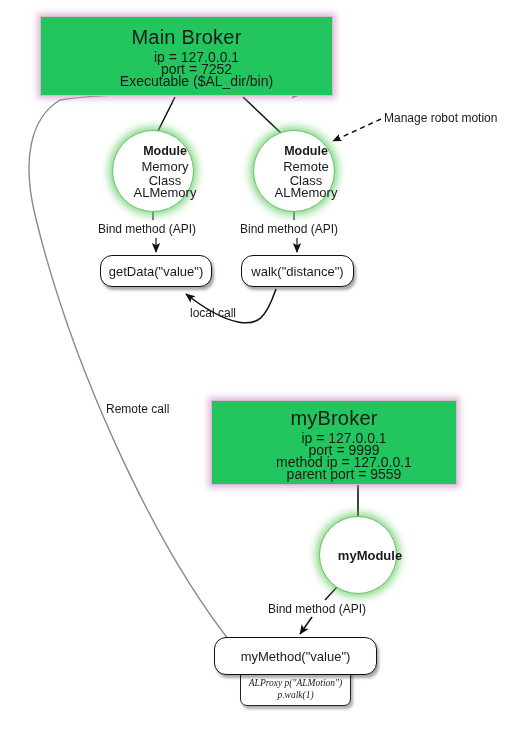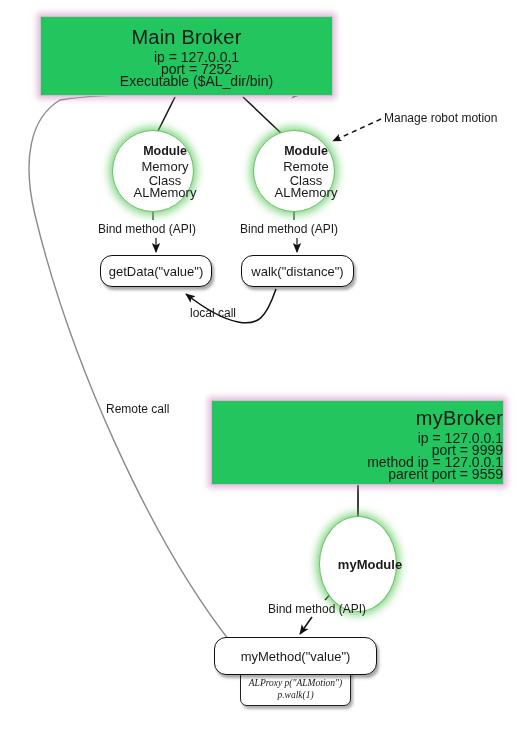--- a/index.html
+++ b/index.html
@@ -55,21 +55,21 @@
     color: #1a1a1a;
     padding-left: 20px;
   }
 
   #main-broker {
     left: 40px; top: 16px;
     width: 293px; height: 80px;
   }
   #my-broker {
     left: 211px; top: 400px;
-    width: 293px; height: 85px; align-items: flex-end;
+    width: 246px; height: 85px;
   }
 
   
   .module {
     position: absolute;
     border-radius: 50%;
     background: #ffffff;
     border: 1.5px solid #69c169;
     box-shadow: 0 0 9px 3px rgba(90,200,90,0.75);
     box-sizing: border-box;
@@ -93,21 +93,21 @@
     font-size: 13px;
     line-height: 12px;
   }
   .module-solo {
     font-size: 13px;
     font-weight: bold;
   }
 
   #module-memory { left: 112px; top: 130px; width: 82px; height: 82px; }
   #module-motion { left: 253px; top: 130px; width: 82px; height: 82px; }
-  #module-mymodule { left: 319px; top: 516px; width: 78px; height: 96px; }
+  #module-mymodule { left: 319px; top: 516px; width: 78px; height: 78px; }
 
   
   .method {
     position: absolute;
     background: #ffffff;
     border: 1.4px solid #111111;
     border-radius: 12px;
     box-shadow: 2px 3px 3px rgba(0,0,0,0.35);
     box-sizing: border-box;
     display: flex;

